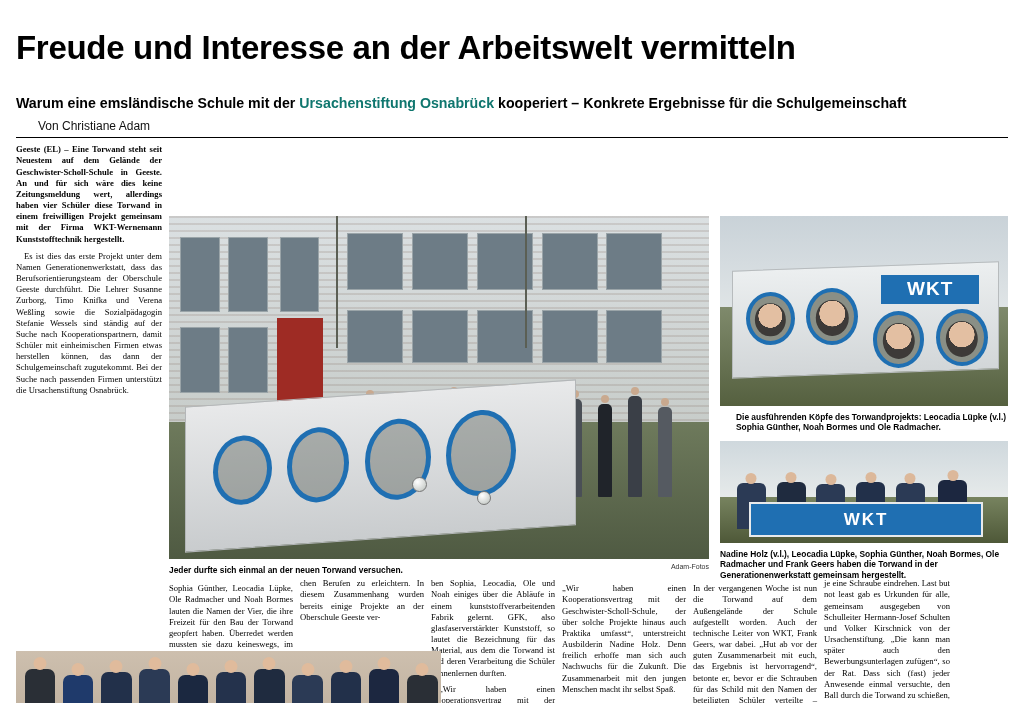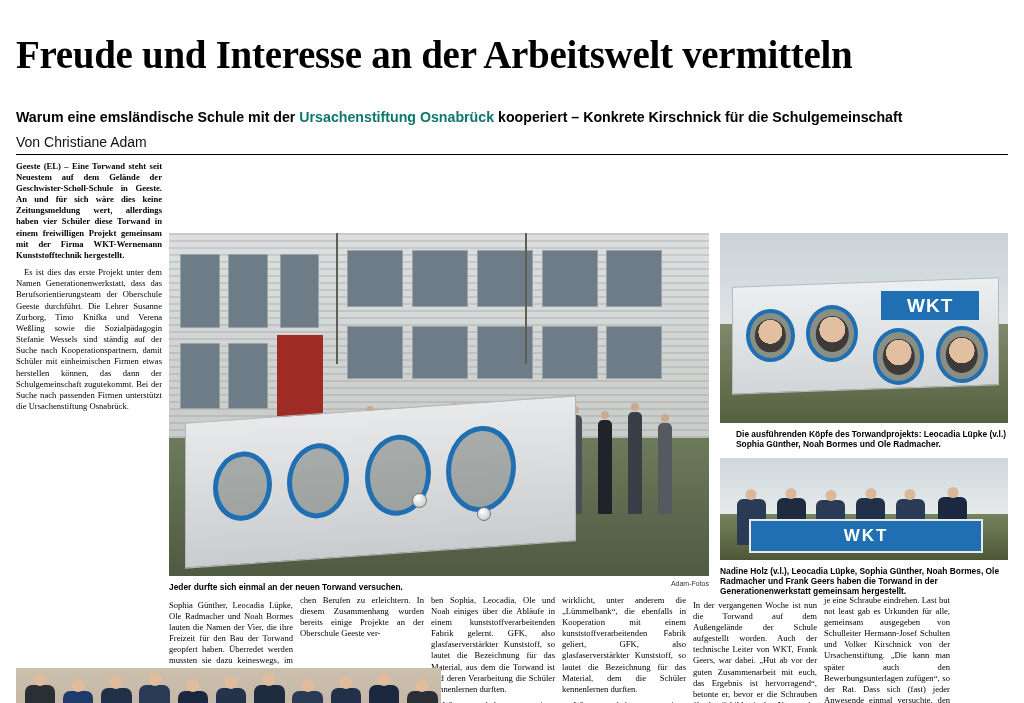--- a/index.html
+++ b/index.html
@@ -17,40 +17,41 @@
   .page {
     position: relative;
     width: 1024px;
     height: 703px;
     padding: 0;
     box-sizing: border-box;
   }
 
   
   .headline {
-    font-family: Liberation Serif, serif;
+    font-family: Liberation Sans, sans-serif;
     font-weight: bold;
-    font-size: 39px;
+    font-size: 33px;
     line-height: 1.05;
     letter-spacing: -0.3px;
     padding: 9px 16px 0 16px;
   }
   .subline {
     font-family: "Liberation Sans", sans-serif;
     font-weight: bold;
     font-size: 14.2px;
     line-height: 1.15;
     padding: 7px 16px 0 16px;
   }
   .subline .hl { color: #0f766e; }
   .byline {
     font-family: "Liberation Sans", sans-serif;
-    font-size: 14px;
+    font-size: 12px;
     padding: 8px 16px 0 16px;
     color: #111;
+    margin-left: 22px;
   }
   .rule {
     border-top: 1px solid #000;
     margin: 4px 16px 0 16px;
     height: 0;
   }
 
   
   .content {
     position: relative;
@@ -241,21 +242,21 @@
   }
 </style>
 </head>
 <body>
 
 <div class="page">
 
   <h1 class="headline">Freude und Interesse an der Arbeitswelt vermitteln</h1>
 
   <div class="subline">
-    <span>Warum eine emsländische Schule mit der </span><span class="hl">Ursachenstiftung Osnabrück</span><span> kooperiert – Konkrete Kirschnick für die Schulgemeinschaft</span>
+    <span>Warum eine emsländische Schule mit der </span><span class="hl">Ursachenstiftung Osnabrück</span><span> kooperiert – Konkrete Ergebnisse für die Schulgemeinschaft</span>
   </div>
 
   <div class="byline">Von Christiane Adam</div>
   <div class="rule"></div>
 
   <div class="content">
 
     <div class="col txt" style="left:16px; top:6px; width:146px;">
       <p class="lead">Geeste (EL) – Eine Torwand steht seit Neuestem auf dem Gelände der Geschwister-Scholl-Schule in Geeste. An und für sich wäre dies keine Zeitungsmeldung wert, allerdings haben vier Schüler diese Torwand in einem freiwilligen Projekt gemeinsam mit der Firma WKT-Wernemann Kunststofftechnik hergestellt.</p>
       <p style="margin-top:6px;">Es ist dies das erste Projekt unter dem Namen Generationenwerkstatt, dass das Berufsorientierungsteam der Oberschule Geeste durchführt. Die Lehrer Susanne Zurborg, Timo Knifka und Verena Weßling sowie die Sozialpädagogin Stefanie Wessels sind ständig auf der Suche nach Kooperationspartnern, damit Schüler mit einheimischen Firmen etwas herstellen können, das dann der Schulgemeinschaft zugutekommt. Bei der Suche nach passenden Firmen unterstützt die Ursachenstiftung Osnabrück.</p>
@@ -319,21 +320,20 @@
     <div class="col txt" style="left:300px; top:440px; width:124px;">
       <p>chen Berufen zu erleichtern. In diesem Zusammenhang wurden bereits einige Projekte an der Oberschule Geeste ver-</p>
     </div>
 
     <div class="col txt" style="left:431px; top:440px; width:124px;">
       <p>ben Sophia, Leocadia, Ole und Noah einiges über die Abläufe in einem kunststoffverarbeitenden Fabrik gelernt. GFK, also glasfaserverstärkter Kunststoff, so lautet die Bezeichnung für das Material, aus dem die Torwand ist und deren Verarbeitung die Schüler kennenlernen durften.</p>
       <p style="margin-top:5px;">„Wir haben einen Kooperationsvertrag mit der Geschwister-Scholl-Schule, der über solche Projekte hinaus auch Praktika umfasst“, unterstreicht Ausbilderin Nadine Holz. Denn freilich erhoffe man sich auch Nachwuchs für die Zukunft. Die Zusammenarbeit mit den jungen Menschen macht ihr selbst Spaß.</p>
     </div>
 
     <div class="col txt" style="left:562px; top:440px; width:124px;">
-      <p>wirklicht, unter anderem die „Lümmelbank“, die ebenfalls in Kooperation mit einem kunststoffverarbeitenden Fabrik geliert, GFK, also glasfaserverstärkter Kunststoff, so lautet die Bezeichnung für das Material, dem die Schüler kennenlernen durften.</p>
       <p style="margin-top:5px;">„Wir haben einen Kooperationsvertrag mit der Geschwister-Scholl-Schule, der über solche Projekte hinaus auch Praktika umfasst“, unterstreicht Ausbilderin Nadine Holz. Denn freilich erhoffe man sich auch Nachwuchs für die Zukunft. Die Zusammenarbeit mit den jungen Menschen macht ihr selbst Spaß.</p>
     </div>
 
     <div class="photo" id="photo-heads" style="position:absolute; left:720px; top:78px; width:288px; height:190px;">
       <div class="sky" style="height:48%;"></div>
       <div class="ground" style="height:52%; background:linear-gradient(#7f8a6c,#55603f);"></div>
       <div class="panel"></div>
       <div class="wkt-sign" style="left:56%; top:31%; width:34%; height:15%; font-size:19px;">
         <span>WKT</span>
       </div>

